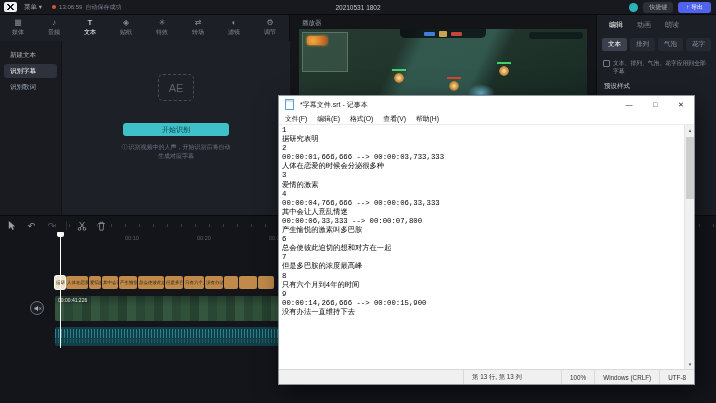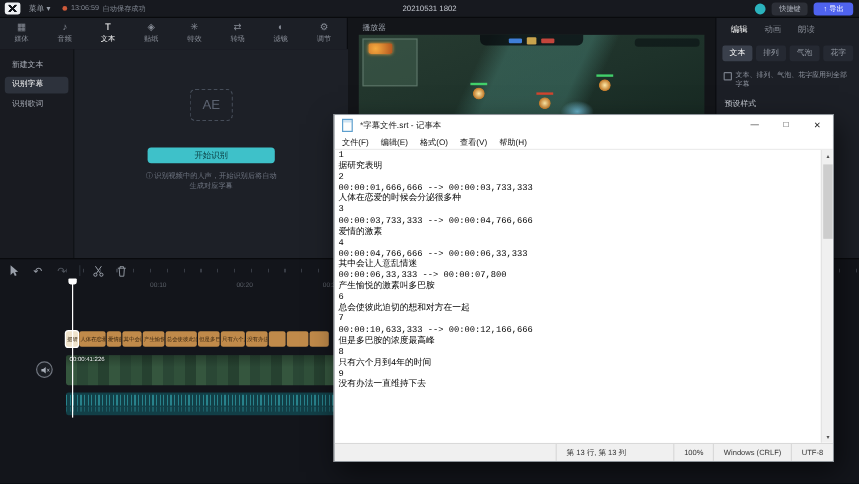--- a/index.html
+++ b/index.html
@@ -423,21 +423,20 @@
           <div class="np-line">据研究表明</div>
 
           <div class="np-line">2</div>
 
           <div class="np-line">00:00:01,666,666 --&gt; 00:00:03,733,333</div>
 
           <div class="np-line">人体在恋爱的时候会分泌很多种</div>
 
           <div class="np-line">3</div>
 
-          <div class="np-line">00:00:03,733,333 --&gt; 00:00:04,766,666</div>
 
           <div class="np-line">爱情的激素</div>
 
           <div class="np-line">4</div>
 
           <div class="np-line">00:00:04,766,666 --&gt; 00:00:06,33,333</div>
 
           <div class="np-line">其中会让人意乱情迷</div>
 
 
@@ -445,31 +444,31 @@
 
           <div class="np-line">产生愉悦的激素叫多巴胺</div>
 
           <div class="np-line">6</div>
 
 
           <div class="np-line">总会使彼此迫切的想和对方在一起</div>
 
           <div class="np-line">7</div>
 
-          <div class="np-line">00:00:10,633,333 --&gt; 00:00:12,166,666</div>
 
           <div class="np-line">但是多巴胺的浓度最高峰</div>
 
           <div class="np-line">8</div>
 
 
           <div class="np-line">只有六个月到4年的时间</div>
 
           <div class="np-line">9</div>
 
+          <div class="np-line">00:00:14,266,666 --&gt; 00:00:15,900</div>
 
           <div class="np-line">没有办法一直维持下去</div>
         </div>
       <div class="np-scrollbar">
         <span class="np-scroll-arrow np-scroll-up">▴</span>
         <span class="np-thumb"></span>
         <span class="np-scroll-arrow np-scroll-down">▾</span>
       </div>
     </div>
     <div class="np-statusbar">

